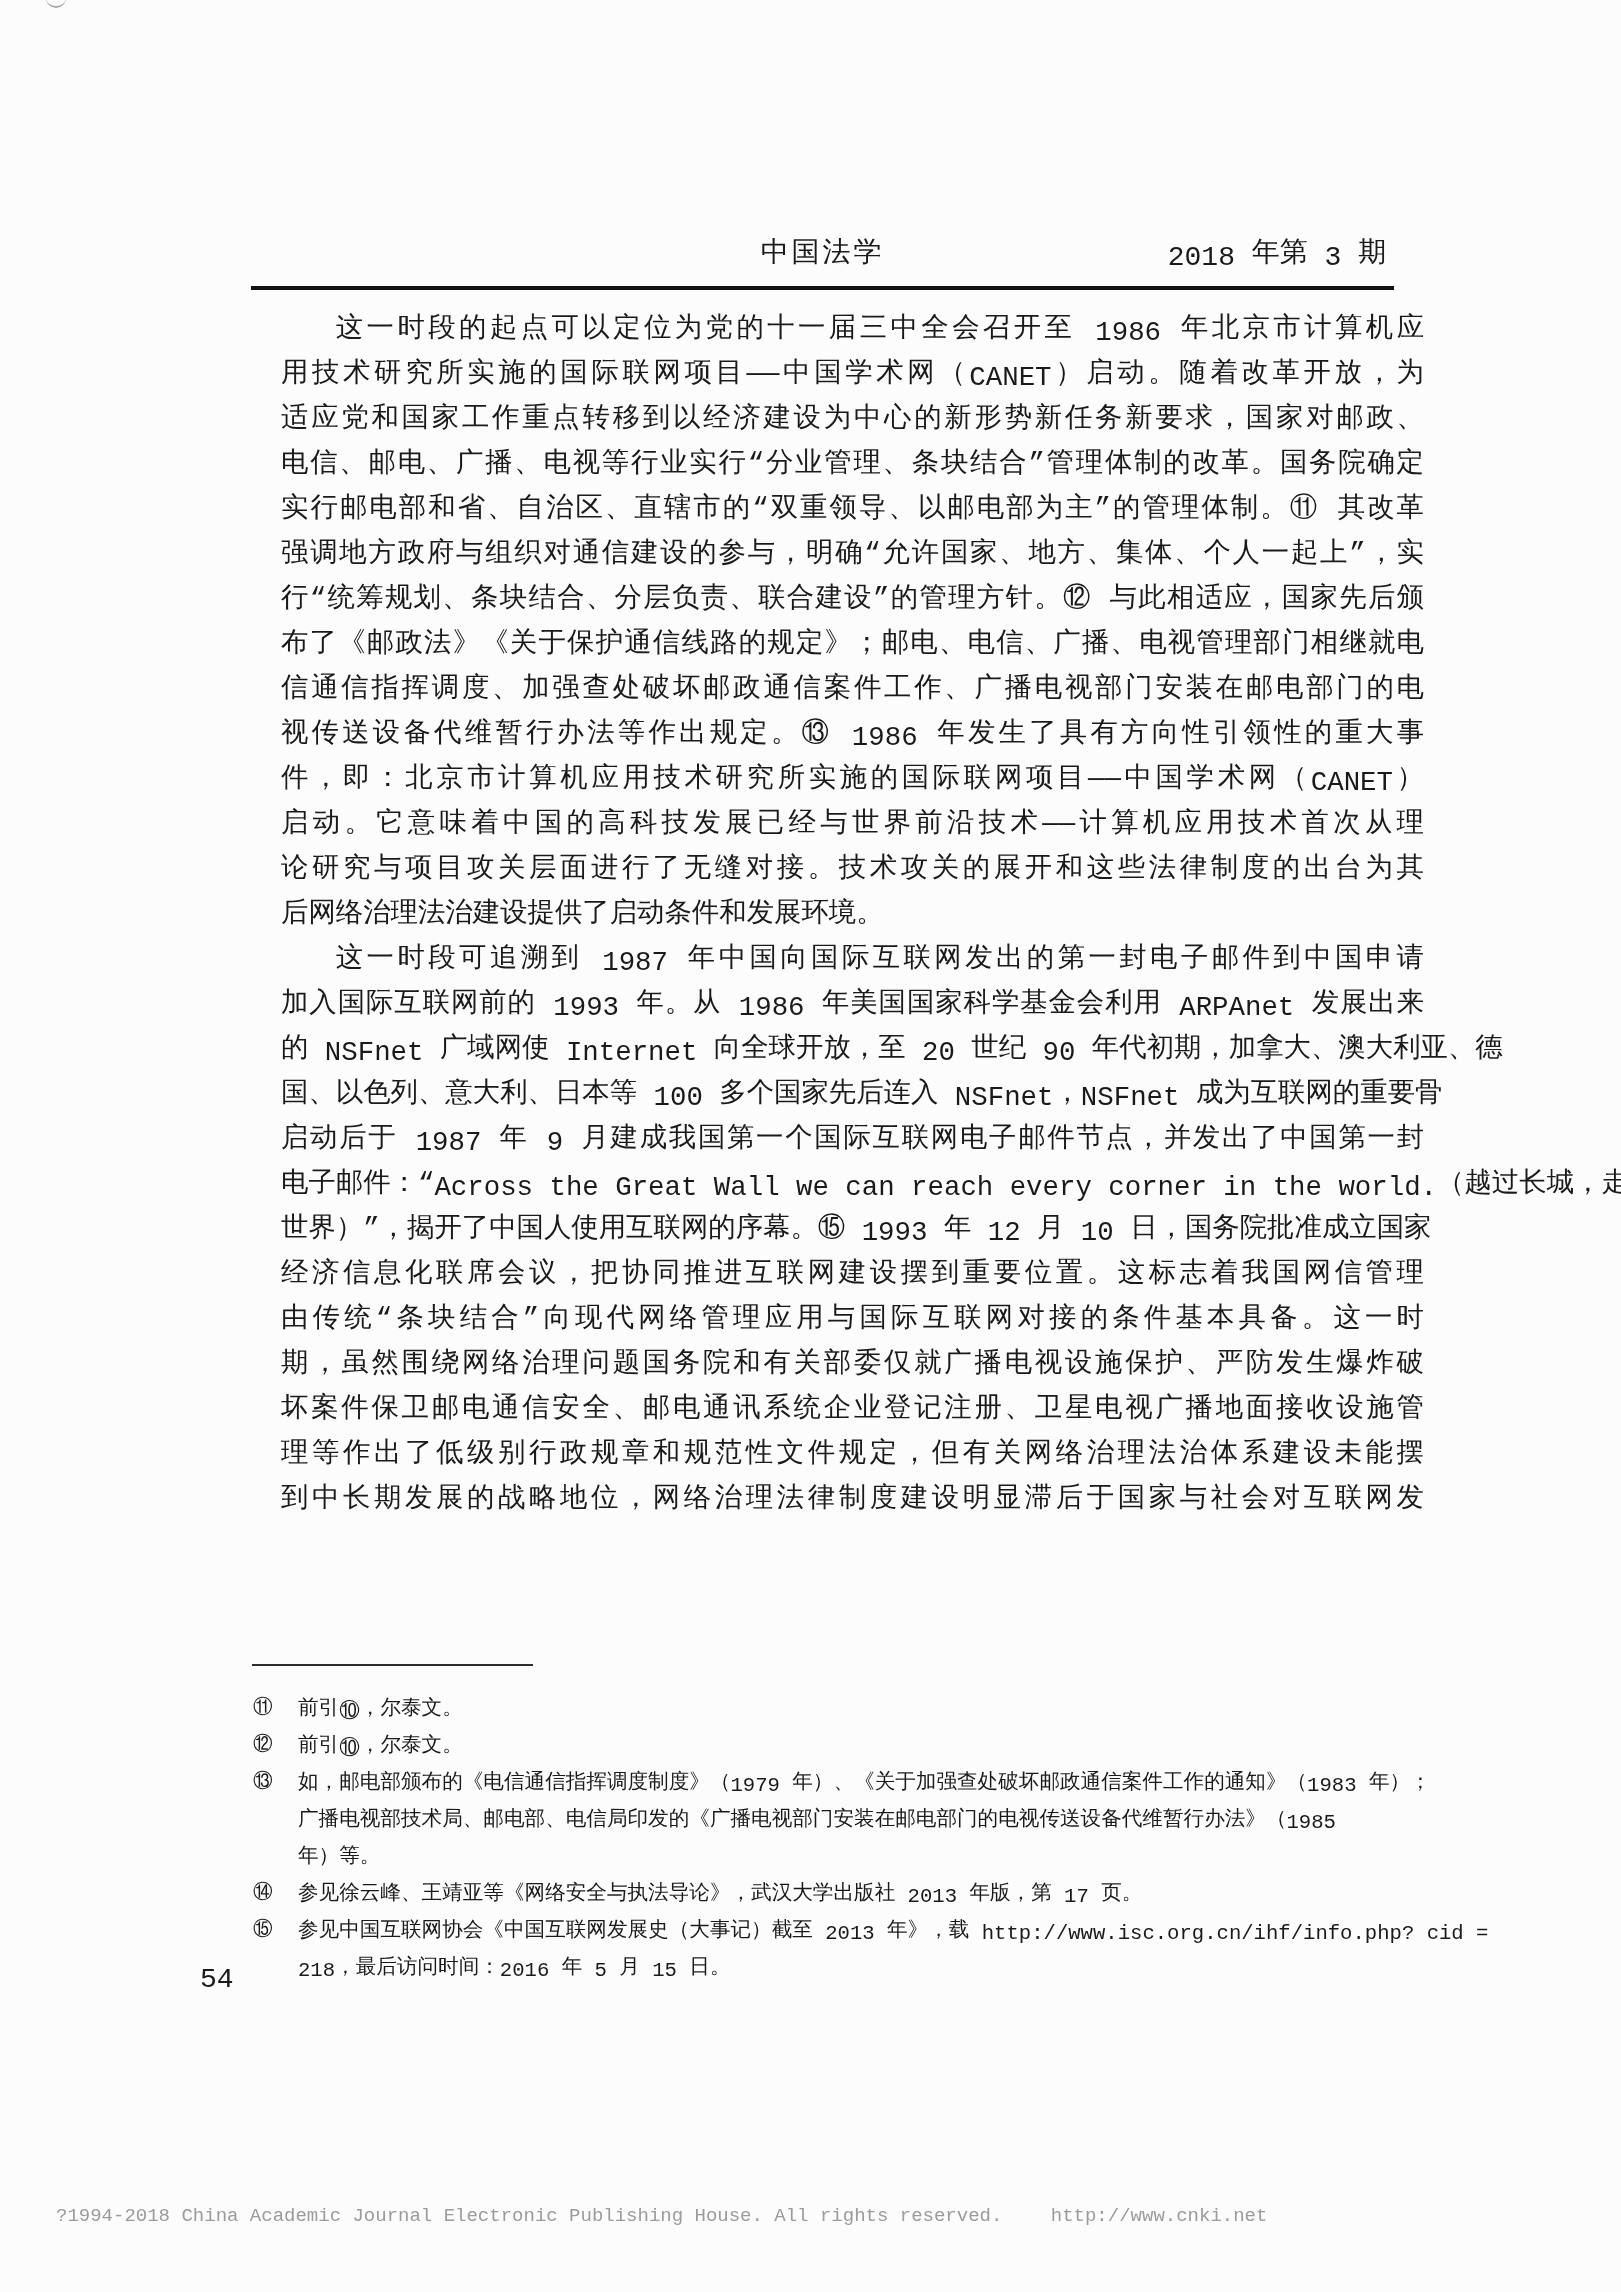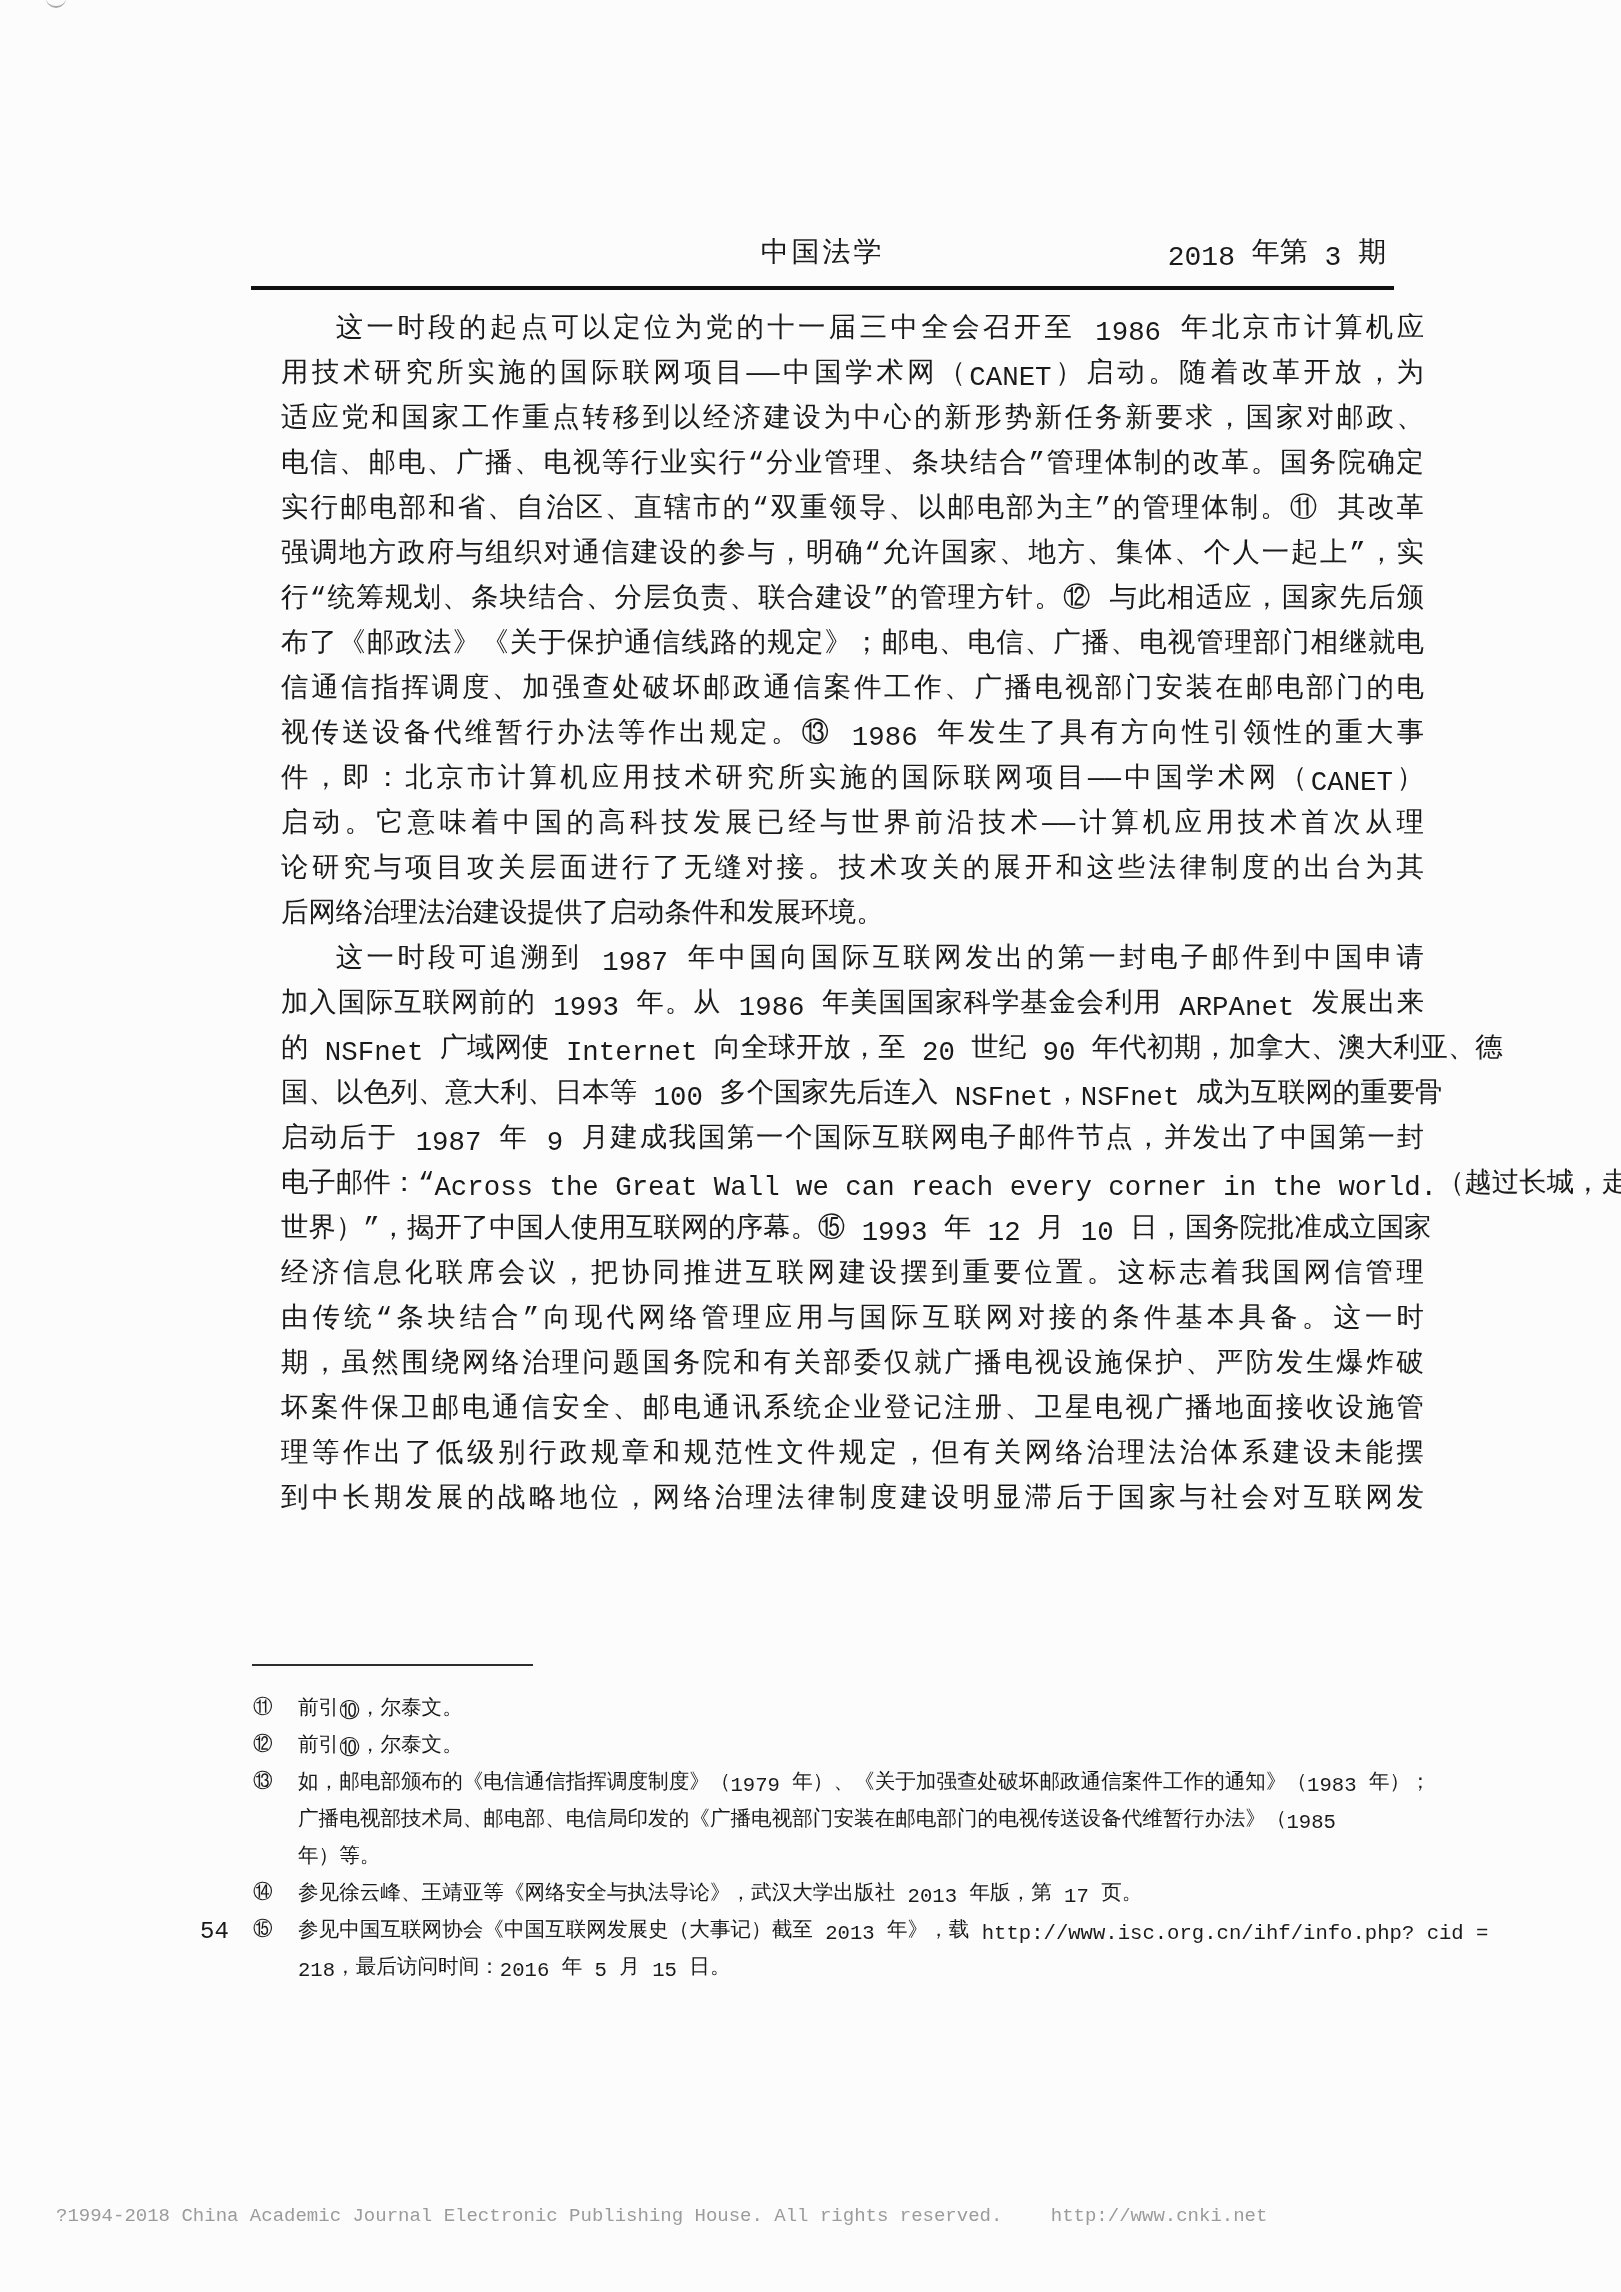--- a/index.html
+++ b/index.html
@@ -78,22 +78,22 @@
     font-size: 19.6px;
     line-height: 37px;
   }
   .fn-line {
     font-size: 20.6px;
     line-height: 37px;
     white-space: nowrap;
   }
   .page-number {
     position: absolute;
-    left: 200px; top: 1918px;
-    font-size: 24px;
+    left: 200px; top: 1964px;
+    font-size: 28px;
   }
   .footer-line {
     position: absolute;
     left: 56px; top: 2205px;
     font-size: 19px;
     color: #9b9b9b;
     white-space: nowrap;
   }
   .footer-url { margin-left: 37px; }
 </style>

